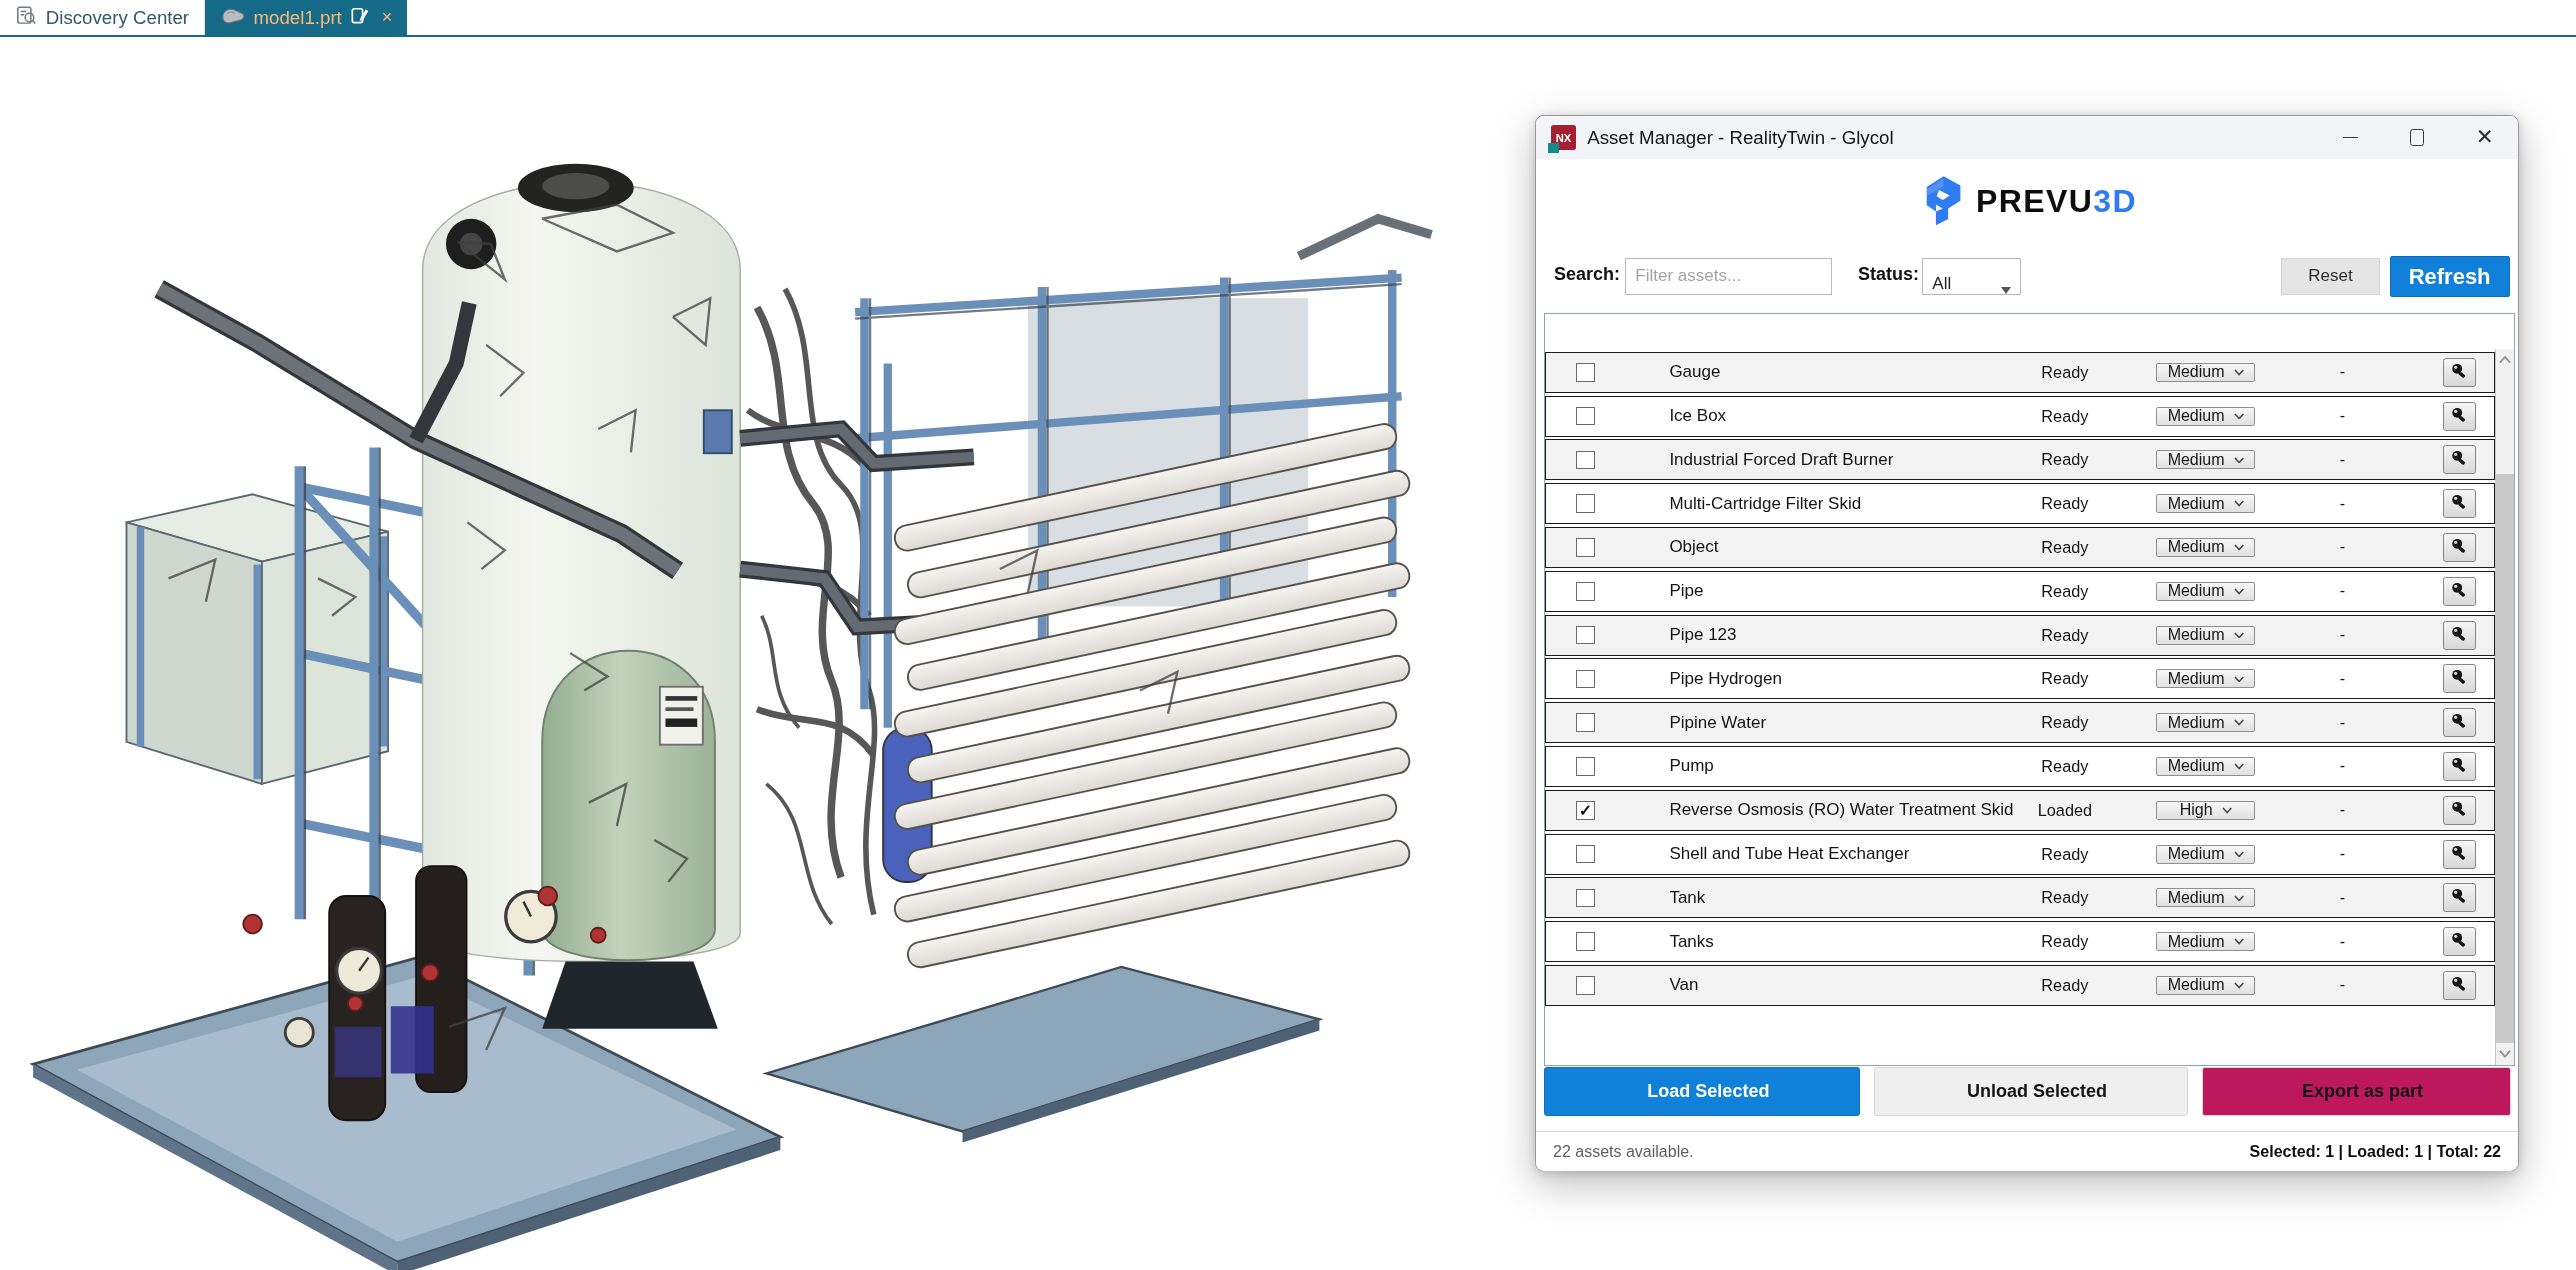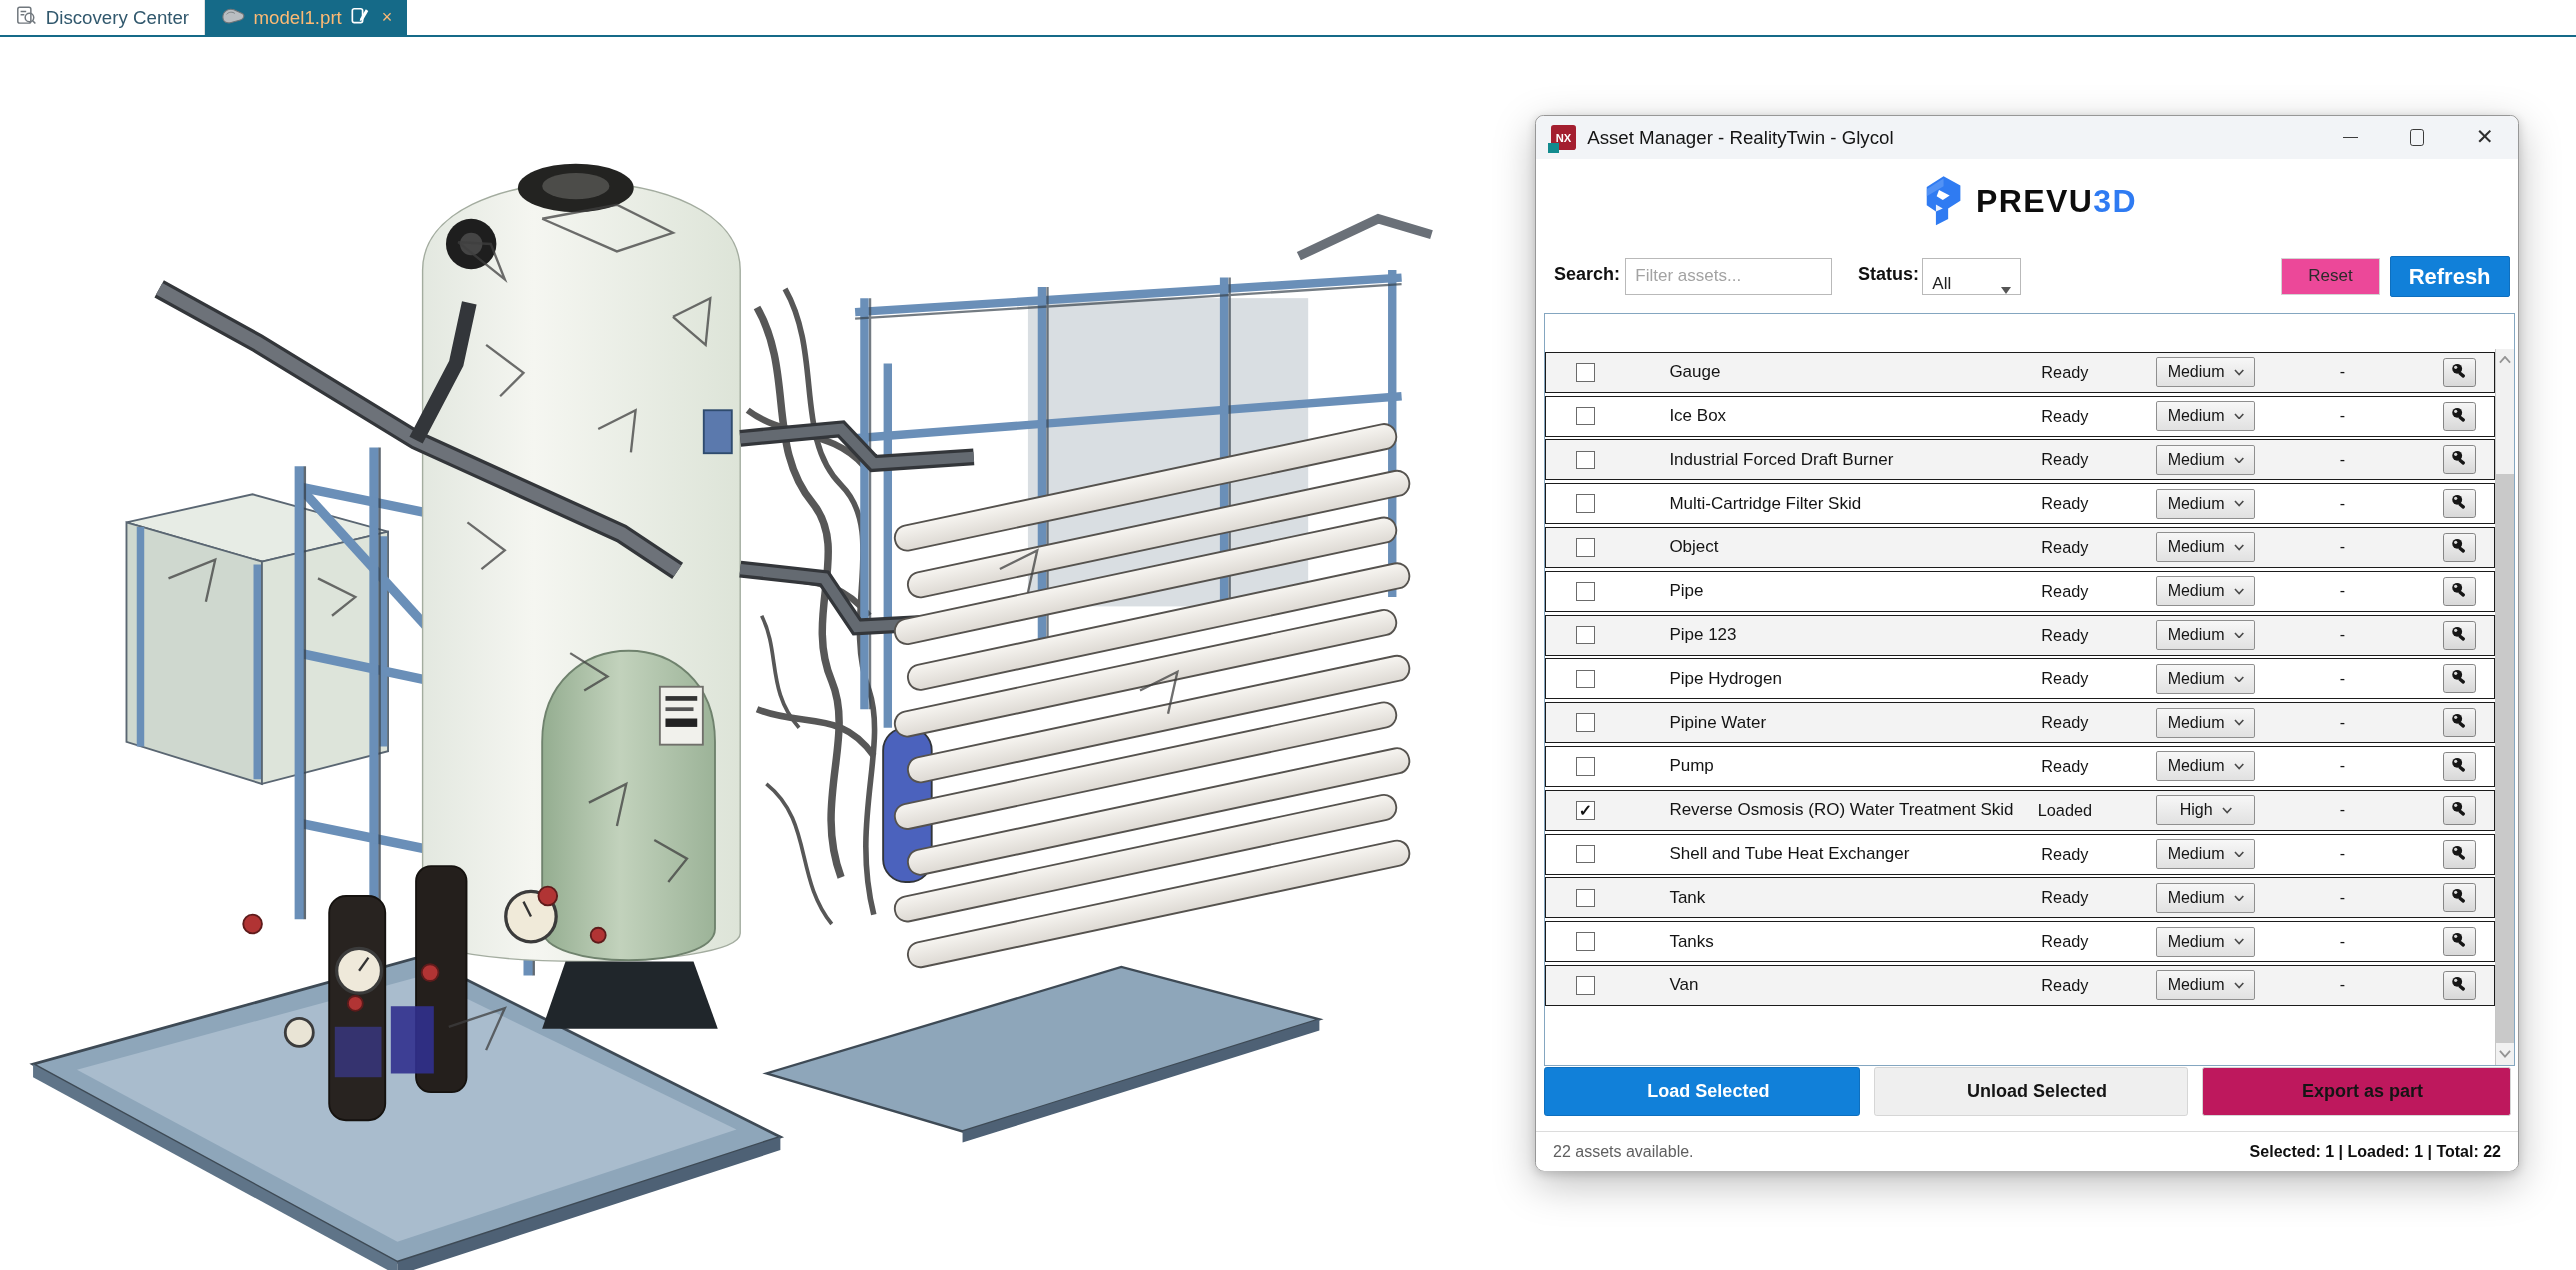--- a/index.html
+++ b/index.html
@@ -45,42 +45,42 @@
   .tb-label { position:absolute; top:8.4px; font-size:18px; font-weight:bold; color:#111; }
   .lbl-search { left:18px; }
   .lbl-status { left:322px; }
   .search-input { position:absolute; left:89px; top:1.9px; width:207px; height:37px; border:0.9px solid #b9b9b9;
                   font-size:17px; padding:0 9.3px; color:#222; font-family:Liberation Sans, sans-serif; }
   .search-input::placeholder { color:#a3a3a3; }
   .status-select { position:absolute; left:386px; top:1.9px; width:99px; height:37px; border:0.9px solid #b9b9b9;
                    background:#fff; display:flex; align-items:flex-end; padding:0 9.3px; font-size:17px; color:#222; }
   .status-caret { margin-left:auto; width:0; height:0; border-left:5.6px solid transparent;
                   border-right:5.6px solid transparent; border-top:7.5px solid #555; }
-  .btn-reset { position:absolute; right:138px; top:1.9px; width:99px; height:37px; background:#ec4899;
+  .btn-reset { position:absolute; right:138px; top:1.9px; width:99px; height:37px; background:#e5e5e5;
                border:0.9px solid #d3d3d3; font-size:17px; color:#2b2b2b; display:flex; align-items:center; justify-content:center; }
   .btn-refresh { position:absolute; right:8.4px; top:0px; width:120px; height:41px; background:#1180d9;
                  border:0.9px solid #0e6fbe; font-size:22px; font-weight:bold; color:#fff;
                  display:flex; align-items:center; justify-content:center; border-radius:1.9px; }
 
   
   .table { position:absolute; left:8.4px; top:197px; width:971px; height:753px; border:0.9px solid #84a6c0; background:#fff; }
   .thead { position:absolute; left:0; top:0; width:950px; height:35px; background:#f2f2f2;
            display:grid; grid-template-columns:82px 351px 179px 103px 170px 64px; align-items:center; }
   .thead span { text-align:center; font-size:17px; color:#1c1c1c; }
   .tbody { position:absolute; left:0; top:35px; width:950px; bottom:0; overflow:hidden; background:#fff; }
   .trow { height:41px; border:1.9px solid #1b1b1b; margin-top:2.8px;
           display:grid; grid-template-columns:78px 351px 179px 103px 170px 64px; align-items:center; }
   .trow.odd { background:#f3f3f3; }
   .trow.even { background:#ffffff; }
   .cell-c { display:flex; align-items:center; justify-content:center; }
   .cb { width:18.7px; height:18.7px; background:#fff; border:0.9px solid #6b6b6b; display:flex;
         align-items:center; justify-content:center; font-size:16px; font-weight:bold; color:#111; }
   .asset-name { font-size:17px; color:#141414; padding-left:45px; white-space:nowrap; }
   .status-txt { font-size:16.3px; color:#141414; text-align:center; }
-  .qselect { width:99px; height:30px; margin:0 auto; background:linear-gradient(#f7f7f7,#e1e1e1);
+  .qselect { width:99px; height:19px; margin:0 auto; background:linear-gradient(#f7f7f7,#e1e1e1);
              border:0.9px solid #8f8f8f; border-radius:1.9px; display:flex; align-items:center;
              justify-content:center; gap:9.3px; font-size:16px; color:#141414; }
   .progress-txt { font-size:16px; color:#141414; text-align:center; }
   .locate-btn { width:33px; height:29px; background:linear-gradient(#f6f6f6,#d8d8d8); border:0.9px solid #858585;
                 border-radius:2.8px; display:flex; align-items:center; justify-content:center; padding:0; }
 
   
   .vscroll { position:absolute; right:0; top:35px; bottom:0; width:19.6px; background:#f1f1f1; border-left:0.9px solid #c6c6c6; }
   .vs-arrow { position:absolute; left:0; width:100%; height:22.4px; display:flex; align-items:center; justify-content:center; }
   .vs-up { top:0; } .vs-down { bottom:0; }

